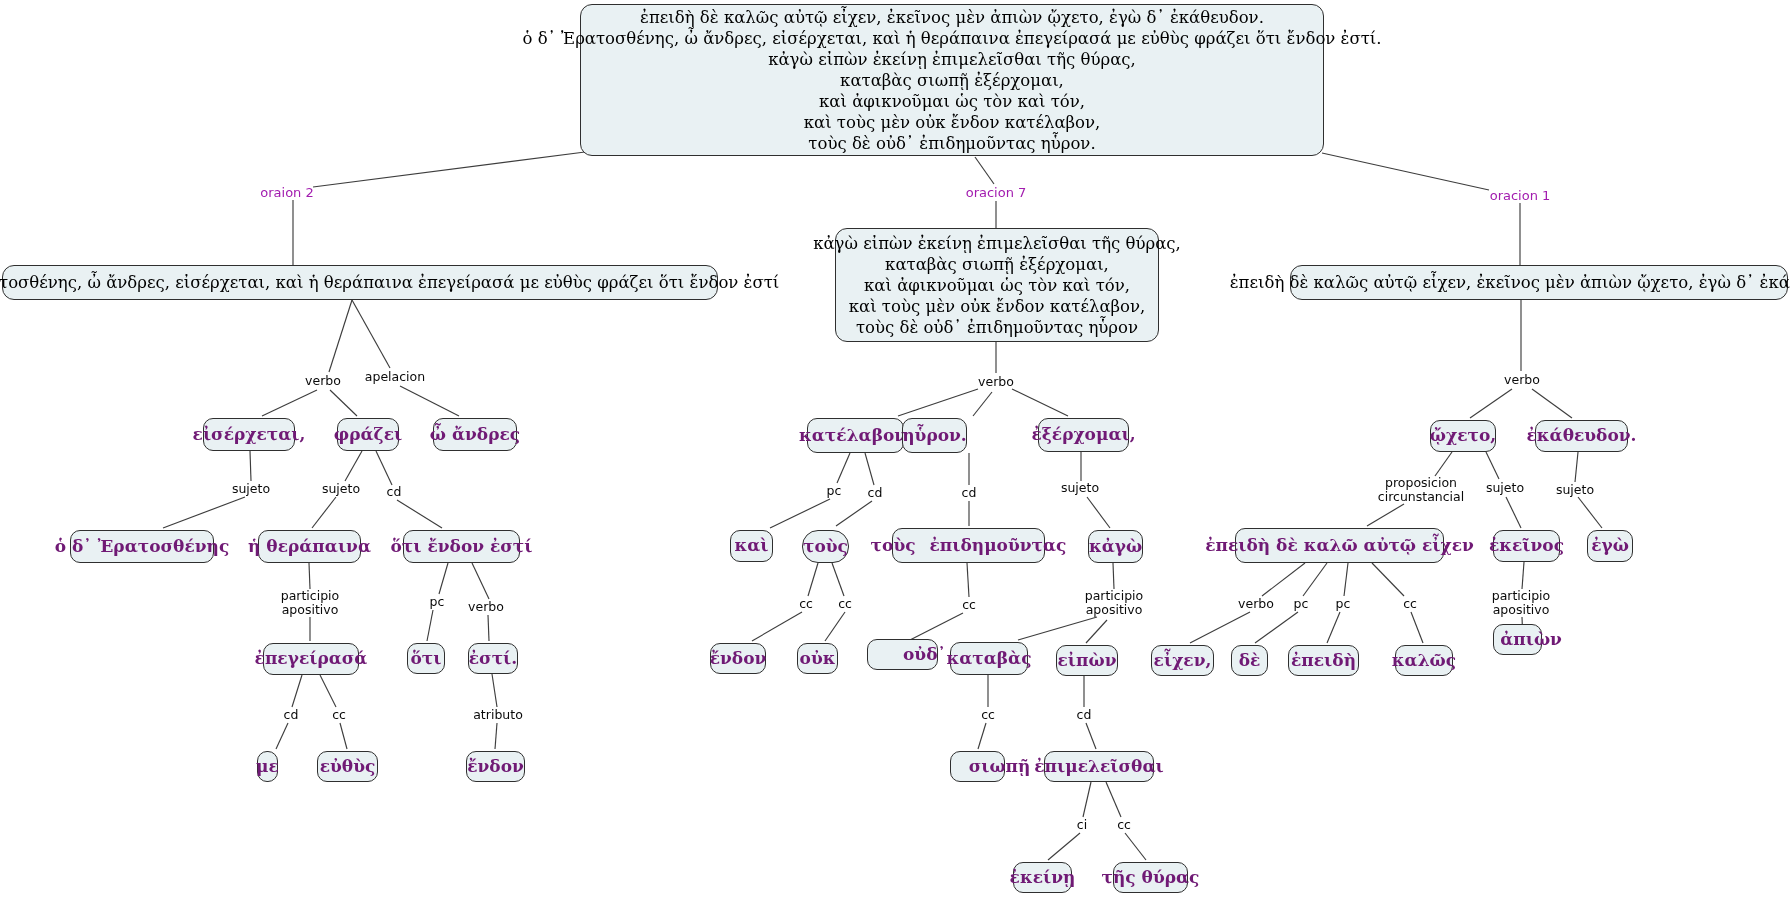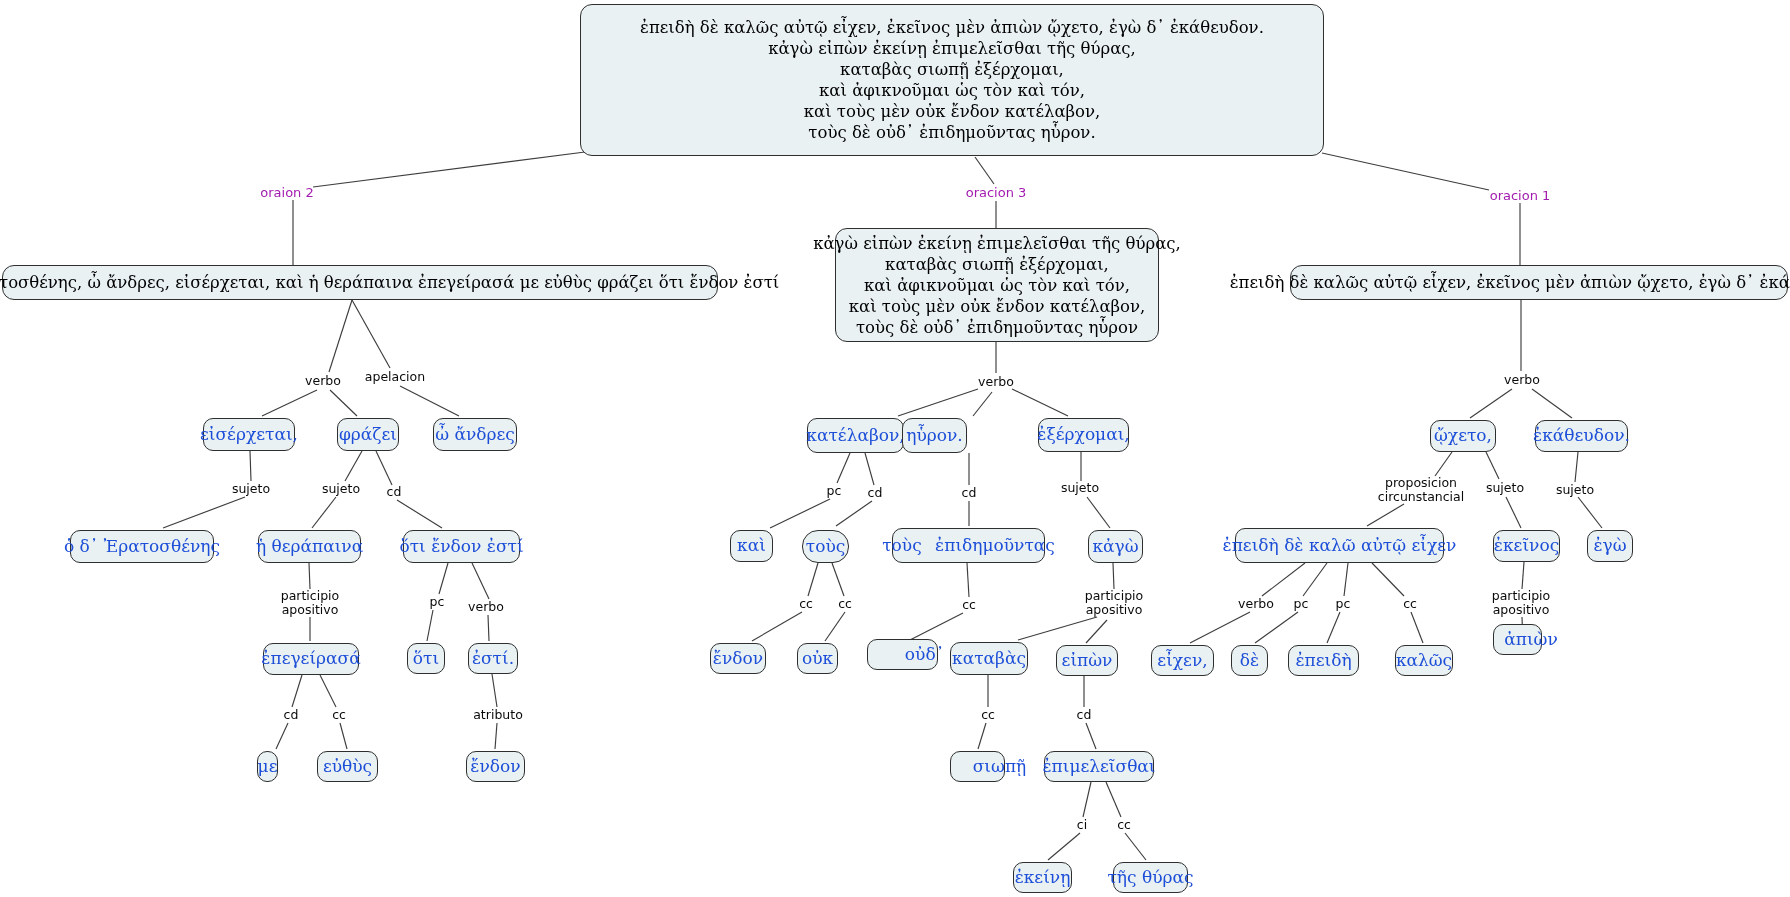--- a/index.html
+++ b/index.html
@@ -6,22 +6,22 @@
   html,body { background:#ffffff; }
   #canvas {
     position:relative; width:1790px; height:897px; background:#ffffff;
     font-family:"DejaVu Sans", sans-serif; overflow:hidden;
   }
   svg.edges { position:absolute; left:0; top:0; width:1790px; height:897px; }
   svg.edges line { stroke:#3d3d3d; stroke-width:1.15; }
   .node {
     position:absolute; display:flex; align-items:center; justify-content:center;
     border:1.3px solid #2f2f2f; border-radius:10px; background:#e9f1f3;
-    font-family:"DejaVu Serif", serif; font-size:17px; color:#1d4ed8;
-    text-align:center; white-space:nowrap; line-height:1.15;
+    font-family:"DejaVu Serif", serif; font-size:17px; color:#701a75;
+    text-align:center; white-space:nowrap; line-height:1.15;font-weight:bold;
   }
   .bigbox {
     position:absolute; display:flex; flex-direction:column; align-items:center; justify-content:center;
     border:1.3px solid #2f2f2f; border-radius:12px; background:#e9f1f3;
     font-family:"DejaVu Serif", serif; font-size:16.5px; color:#000;
     text-align:center; white-space:nowrap;
   }
   .bigbox .tline { line-height:21px; }
   .elabel {
     position:absolute; transform:translate(-50%,-50%);
@@ -118,29 +118,30 @@
     <line x1="1250" y1="612" x2="1190" y2="643"></line>
     <line x1="1298" y1="612" x2="1255" y2="643"></line>
     <line x1="1340" y1="612" x2="1327" y2="643"></line>
     <line x1="1411" y1="612" x2="1423" y2="643"></line>
     <line x1="1524" y1="562" x2="1522" y2="589"></line>
     <line x1="1522" y1="617" x2="1523" y2="643"></line>
   </svg>
 
   <div class="bigbox" style="left:580px;top:4px;width:744px;height:152px;">
     <div class="tline">ἐπειδὴ δὲ καλῶς αὐτῷ εἶχεν, ἐκεῖνος μὲν ἀπιὼν ᾤχετο, ἐγὼ δ᾽ ἐκάθευδον.</div>
+    <div class="tline">ὁ δ᾽ Ἐρατοσθένης, ὦ ἄνδρες, εἰσέρχεται, καὶ ἡ θεράπαινα ἐπεγείρασά με εὐθὺς φράζει ὅτι ἔνδον ἐστί.</div>
     <div class="tline">κἀγὼ εἰπὼν ἐκείνῃ ἐπιμελεῖσθαι τῆς θύρας,</div>
     <div class="tline">καταβὰς σιωπῇ ἐξέρχομαι,</div>
     <div class="tline">καὶ ἀφικνοῦμαι ὡς τὸν καὶ τόν,</div>
     <div class="tline">καὶ τοὺς μὲν οὐκ ἔνδον κατέλαβον,</div>
     <div class="tline">τοὺς δὲ οὐδ᾽ ἐπιδημοῦντας ηὗρον.</div>
   </div>
 
   <div class="blabel" style="left:287px;top:192px;">oraion 2</div>
-  <div class="blabel" style="left:996px;top:192px;">oracion 3</div>
+  <div class="blabel" style="left:996px;top:192px;">oracion 7</div>
   <div class="blabel" style="left:1520px;top:195px;">oracion 1</div>
 
   <div class="bigbox" style="left:2px;top:265px;width:716px;height:35px;">
     <div class="tline">δ᾽ Ἐρατοσθένης, ὦ ἄνδρες, εἰσέρχεται, καὶ ἡ θεράπαινα ἐπεγείρασά με εὐθὺς φράζει ὅτι ἔνδον ἐστί</div>
   </div>
   <div class="elabel" style="left:323px;top:381px;">verbo</div>
   <div class="elabel" style="left:395px;top:377px;">apelacion</div>
   <div class="node" style="left:203px;top:418px;width:92px;height:33px;">εἰσέρχεται,</div>
   <div class="node" style="left:337px;top:418px;width:62px;height:33px;">φράζει</div>
   <div class="node" style="left:433px;top:418px;width:84px;height:33px;">ὦ ἄνδρες</div>

